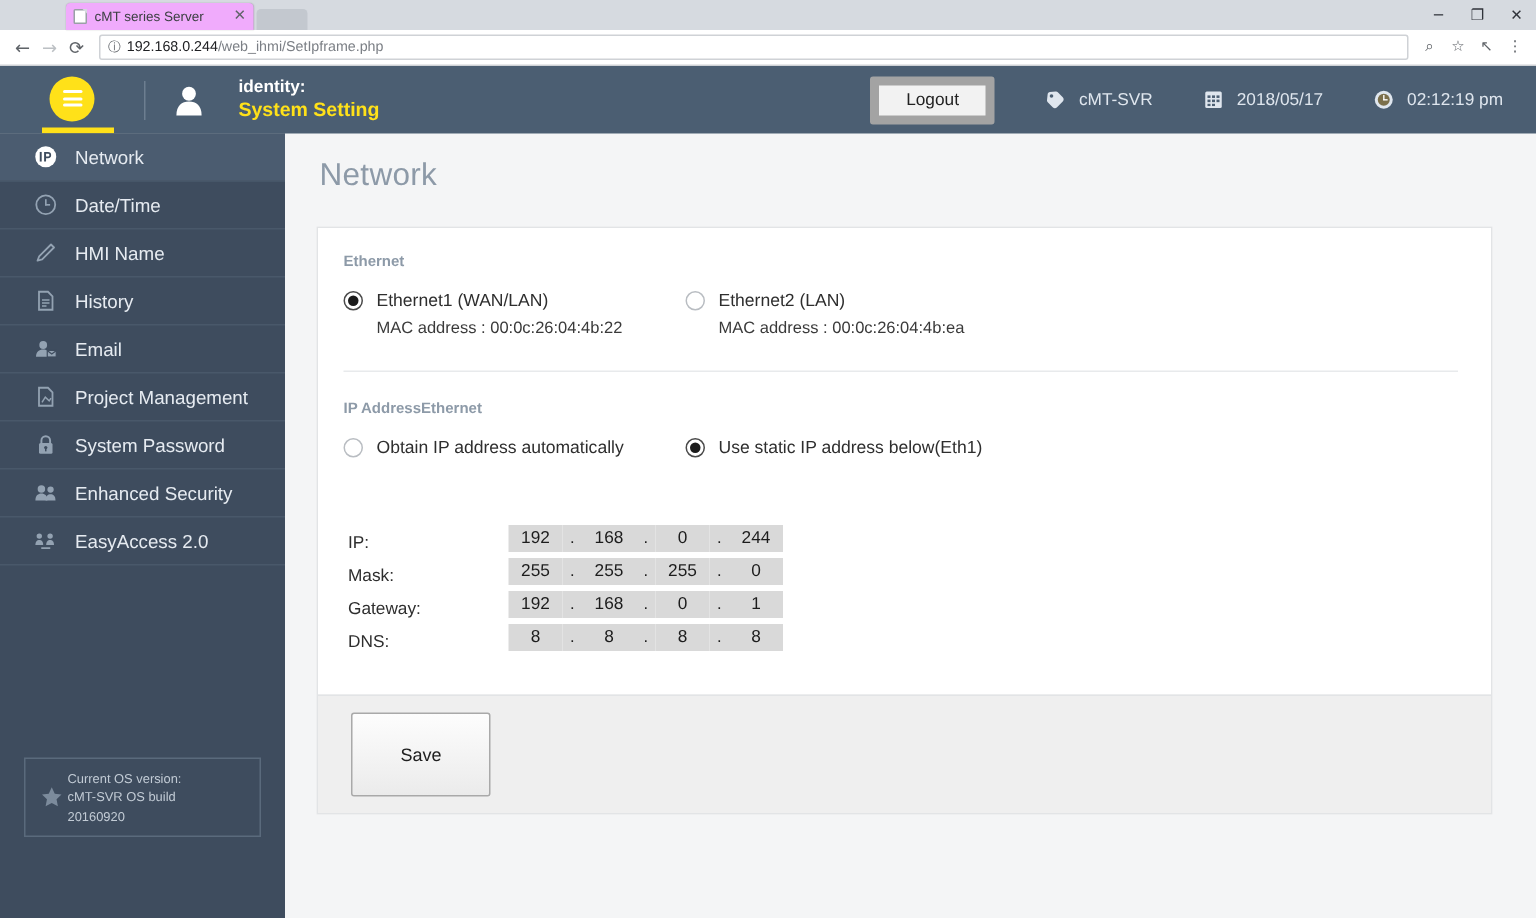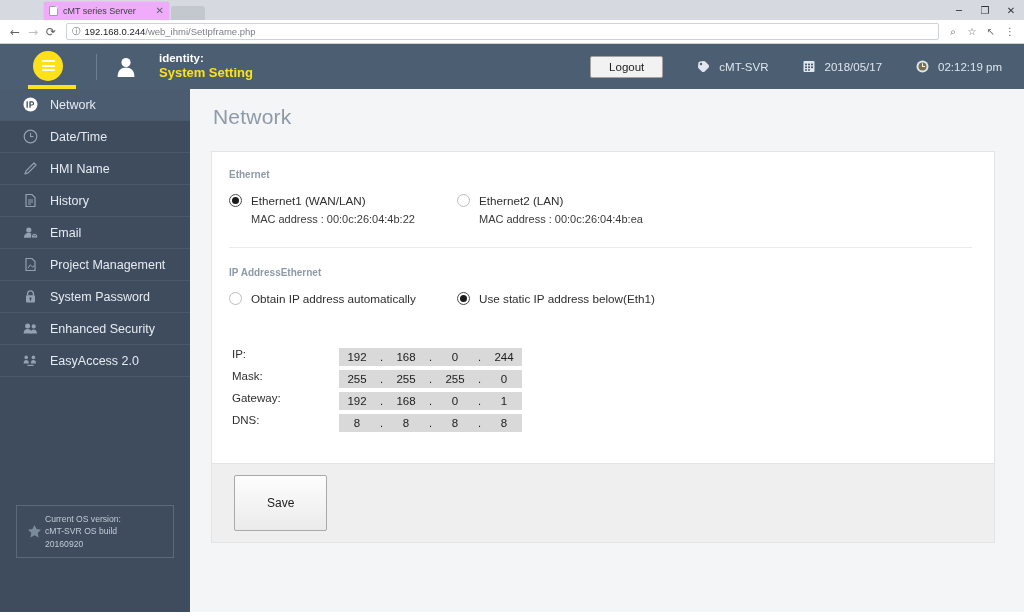--- a/index.html
+++ b/index.html
@@ -109,21 +109,21 @@
   }
   .identity-block { margin-left: 16px; line-height: 1.15; }
   .identity-label { font-size: 11.5px; color: #ffffff; font-weight: bold; }
   .identity-value { font-size: 13px; color: #ffe119; font-weight: bold; }
 
   .hdr-right {
     margin-left: auto; display: flex; align-items: center;
     padding-right: 22px; gap: 0;
   }
   .logout-btn {
-    background: #f2f2f2; border: 1px solid #a3a3a3; border-radius: 2px;
+    background: #f2f2f2; border: 6px solid #a3a3a3; border-radius: 2px;
     font-size: 11.5px; color: #222; padding: 4px 18px; margin-right: 34px;
     font-family: "Liberation Sans", sans-serif;
   }
   .hdr-chip { display: flex; align-items: center; margin-right: 34px; }
   .hdr-chip:last-child { margin-right: 0; }
   .chip-icon {
     width: 13px; height: 13px; margin-right: 9px;
     display: flex; align-items: center; justify-content: center;
   }
   .chip-text { font-size: 11.5px; color: #dfe6ee; }
@@ -185,21 +185,21 @@
   }
   .radio-label { font-size: 11.7px; color: #2e2e2e; }
   .mac-line { font-size: 11px; color: #3a3a3a; margin: 6px 0 0 22px; }
   .divider { height: 1px; background: #e8eaec; margin: 22px 0 0 0; }
 
   .ip-section { padding-top: 19px; }
   .ip-radio-row { display: flex; margin-bottom: 0; }
   .ip-radio-col-a { width: 228px; }
 
   .ip-table { margin: 43px 0 0 3px; }
-  .ip-row { display: flex; align-items: flex-start; height: 20px; margin-bottom: 0; }
+  .ip-row { display: flex; align-items: flex-end; height: 20px; margin-bottom: 0; }
   .ip-label {
     width: 70px; font-size: 11.5px; color: #2e2e2e; flex: 0 0 70px;
   }
   .ip-fields { display: flex; align-items: stretch; height: 18px; padding-left: 37px; }
   .ip-cell {
     width: 36px; background: #d9d9d9; display: flex; align-items: center;
     justify-content: center; font-size: 11.5px; color: #1c1c1c;
   }
   .ip-dot {
     width: 13px; background: #d9d9d9; display: flex; align-items: center;

